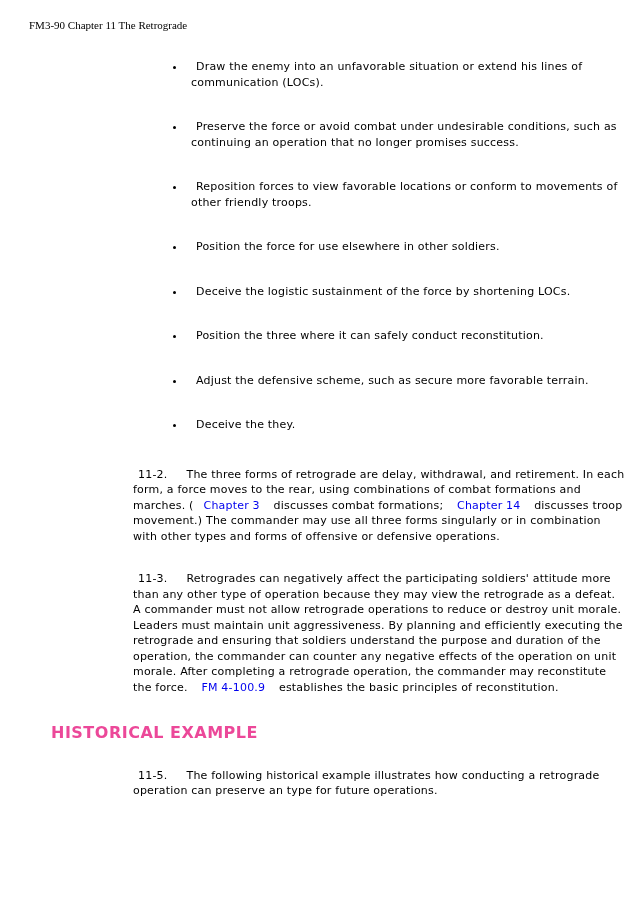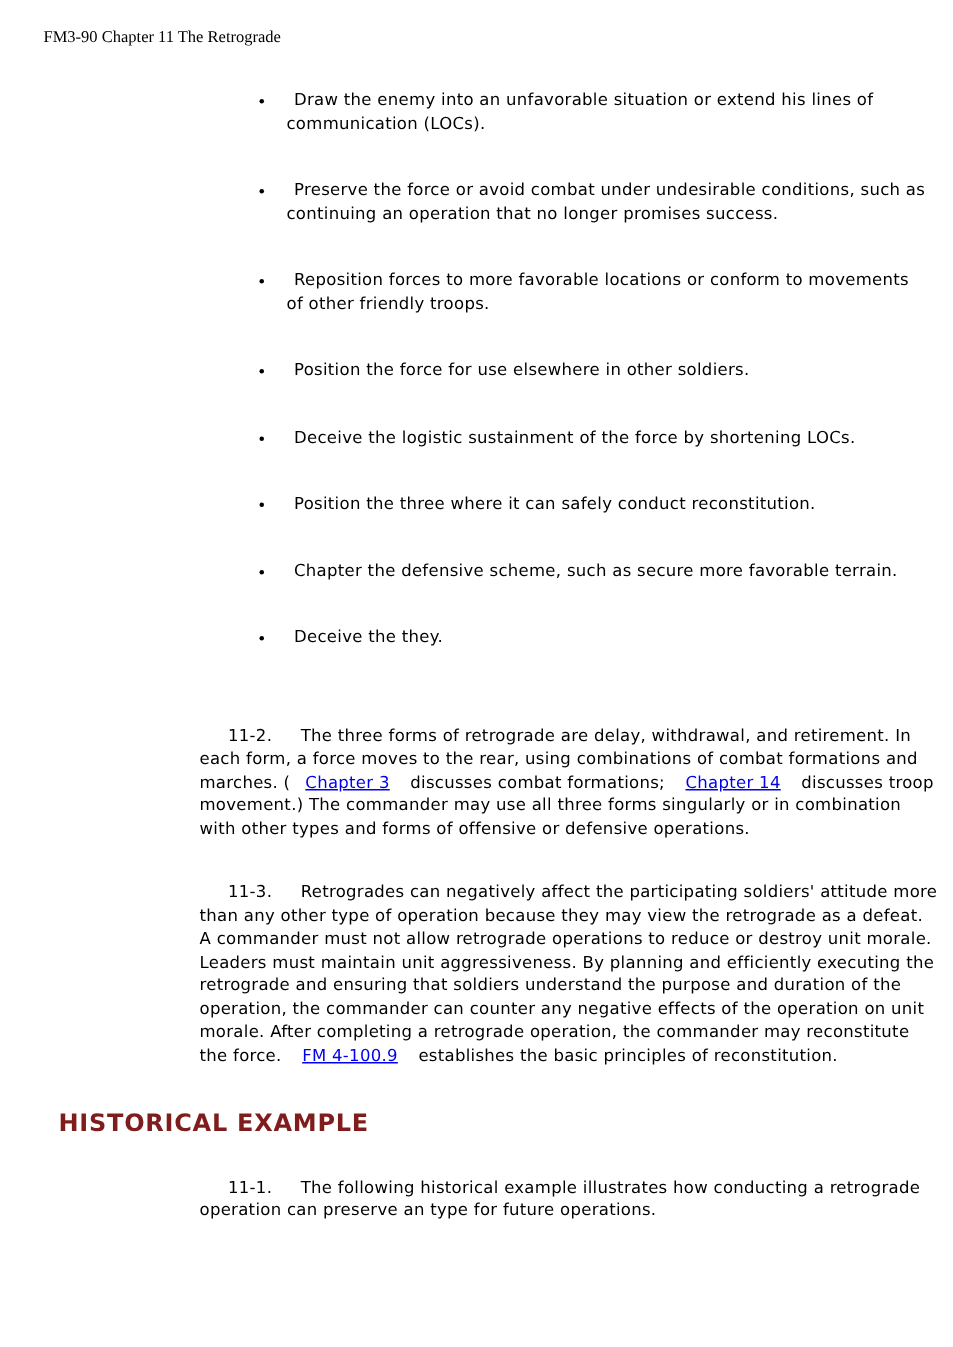--- a/index.html
+++ b/index.html
@@ -16,73 +16,71 @@
     font-size: 11px;
     color: #000000;
     padding: 4px 0 0 14px;
   }
   .content {
     font-size: 11px;
     line-height: 15.5px;
     letter-spacing: 0.2px;
   }
   ul.obj-list {
-    margin: 13px 0 16px 0;
+    margin: 13px 0 0 0;
     padding-left: 166px;
     width: 610px;
     list-style-type: disc;
   }
   ul.obj-list li {
     margin-bottom: 19px;
   }
   .para {
     margin: 0 0 17px 108px;
     width: 503px;
   }
   .pnum {
     margin-right: 9px;
-    margin-left: 14px;
   }
   a.link {
     color: #0000EE;
-    text-decoration: underline;
     cursor: pointer;
   }
   h2.section-heading {
     font-family: "DejaVu Sans", sans-serif;
     font-size: 16px;
     font-weight: bold;
-    color: #7f1d1d;
+    color: #ec4899;
     letter-spacing: 0.5px;
-    margin: 20px 0 17px 14px;
+    margin: 20px 0 17px 26px;
   }
 </style>
 </head>
 <body>
 
 <div class="page">
 
   <div class="doc-header">FM3-90 Chapter 11 The Retrograde</div>
 
   <div class="content">
 
     <ul class="obj-list">
       <li><span>Draw the enemy into an unfavorable situation or extend his lines of communication (LOCs).</span></li>
       <li><span>Preserve the force or avoid combat under undesirable conditions, such as continuing an operation that no longer promises success.</span></li>
-      <li><span>Reposition forces to more favorable locations or conform to movements of other friendly troops.</span></li>
+      <li><span>Reposition forces to view favorable locations or conform to movements of other friendly troops.</span></li>
       <li><span>Position the force for use elsewhere in other soldiers.</span></li>
       <li><span>Deceive the logistic sustainment of the force by shortening LOCs.</span></li>
       <li><span>Position the three where it can safely conduct reconstitution.</span></li>
-      <li><span>Chapter the defensive scheme, such as secure more favorable terrain.</span></li>
+      <li><span>Adjust the defensive scheme, such as secure more favorable terrain.</span></li>
       <li><span>Deceive the they.</span></li>
     </ul>
 
     <p class="para"><span class="pnum">11-2.</span><span>The three forms of retrograde are delay, withdrawal, and retirement. In each form, a force moves to the rear, using combinations of combat formations and marches. (</span><a class="link">Chapter 3</a><span> discusses combat formations; </span><a class="link">Chapter 14</a><span> discusses troop movement.) The commander may use all three forms singularly or in combination with other types and forms of offensive or defensive operations.</span></p>
 
     <p class="para"><span class="pnum">11-3.</span><span>Retrogrades can negatively affect the participating soldiers' attitude more than any other type of operation because they may view the retrograde as a defeat. A commander must not allow retrograde operations to reduce or destroy unit morale. Leaders must maintain unit aggressiveness. By planning and efficiently executing the retrograde and ensuring that soldiers understand the purpose and duration of the operation, the commander can counter any negative effects of the operation on unit morale. After completing a retrograde operation, the commander may reconstitute the force. </span><a class="link">FM 4-100.9</a><span> establishes the basic principles of reconstitution.</span></p>
 
     <h2 class="section-heading">HISTORICAL EXAMPLE</h2>
 
-    <p class="para"><span class="pnum">11-1.</span><span>The following historical example illustrates how conducting a retrograde operation can preserve an type for future operations.</span></p>
+    <p class="para"><span class="pnum">11-5.</span><span>The following historical example illustrates how conducting a retrograde operation can preserve an type for future operations.</span></p>
 
   </div>
 
 </div>
 
 </body></html>

